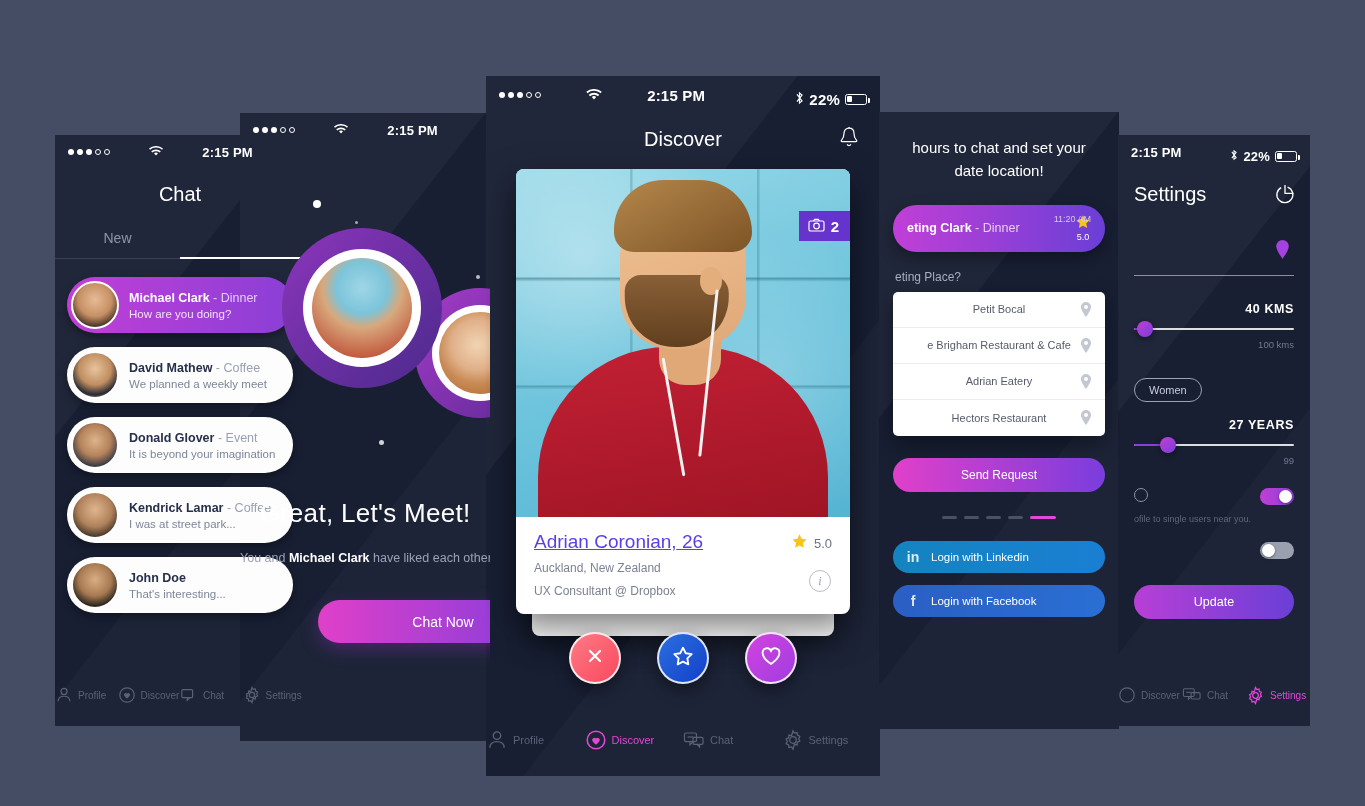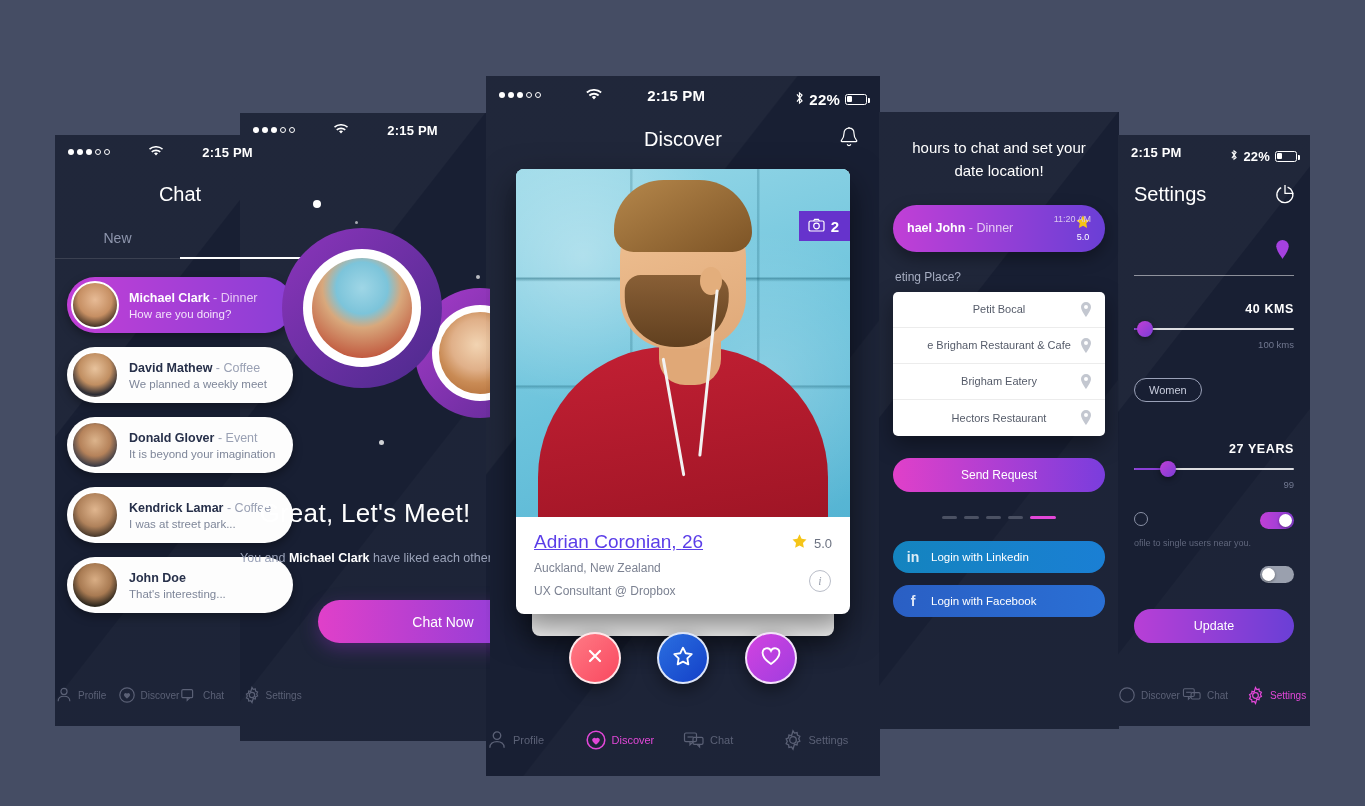--- a/index.html
+++ b/index.html
@@ -565,21 +565,21 @@
   </div>
 
   <div class="phone" id="phone-date">
     <div class="d-head">
       <div>hours to chat and set your</div>
       <div>date location!</div>
     </div>
 
     <div class="d-card">
       <div class="nm">
-        <span>hael John</span> <em>- Dinner</em>
+        <span>eting Clark</span> <em>- Dinner</em>
       </div>
       <div class="rt">
         <span>
           <svg width="16" height="16" viewBox="0 0 20 20">
               <path d="M10 1.6l2.5 5.3 5.7.8-4.1 4 1 5.7-5.1-2.7-5.1 2.7 1-5.7-4.1-4 5.7-.8z" fill="#f5c518"></path>
             </svg>
         </span>
         <div>5.0</div>
       </div>
       <div class="tm">11:20 AM</div>
@@ -598,21 +598,21 @@
       </div>
       <div class="d-row">
         <span>e Brigham Restaurant &amp; Cafe</span>
         <span class="pin">
           <svg width="12" height="16" viewBox="0 0 12 16" fill="#c3c7d0">
               <path d="M6 0a5 5 0 00-5 5c0 3.6 5 10 5 10s5-6.4 5-10a5 5 0 00-5-5zm0 7a2 2 0 110-4 2 2 0 010 4z"></path>
             </svg>
         </span>
       </div>
       <div class="d-row">
-        <span>Brigham Eatery</span>
+        <span>Adrian Eatery</span>
         <span class="pin">
           <svg width="12" height="16" viewBox="0 0 12 16" fill="#c3c7d0">
               <path d="M6 0a5 5 0 00-5 5c0 3.6 5 10 5 10s5-6.4 5-10a5 5 0 00-5-5zm0 7a2 2 0 110-4 2 2 0 010 4z"></path>
             </svg>
         </span>
       </div>
       <div class="d-row">
         <span>Hectors Restaurant</span>
         <span class="pin">
           <svg width="12" height="16" viewBox="0 0 12 16" fill="#c3c7d0">
@@ -682,21 +682,21 @@
         <div class="fill" style="width:8%"></div>
         <div class="knob" style="left:2%"></div>
       </div>
       <div class="s-max">100 kms</div>
     </div>
 
     <div class="s-block" style="margin-top:28px">
       <div class="s-chip">Women</div>
     </div>
 
-    <div class="s-block" style="margin-top:40px">
+    <div class="s-block" style="margin-top:16px">
       <div class="s-val">27 YEARS</div>
       <div class="s-track">
         <div class="fill" style="width:21%"></div>
         <div class="knob" style="left:16%"></div>
       </div>
       <div class="s-max">99</div>
     </div>
 
     <div class="s-block" style="margin-top:22px">
       <div class="s-toggle on">

